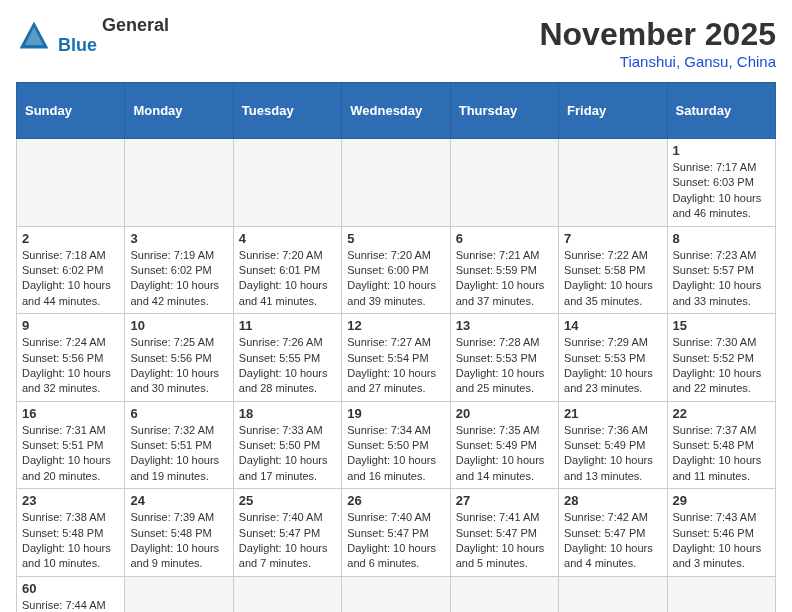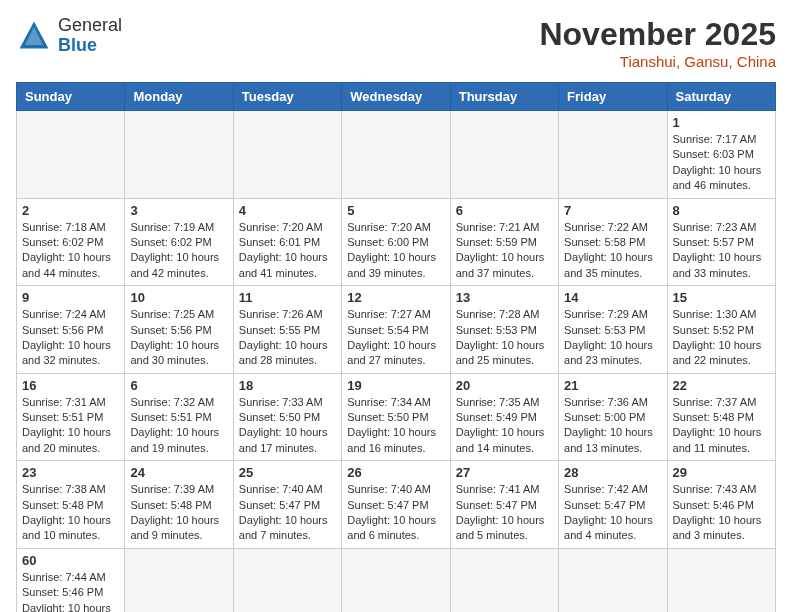--- a/index.html
+++ b/index.html
@@ -19,47 +19,47 @@
     .logo {
       display: flex;
       align-items: center;
       gap: 6px;
     }
     .logo-text {
       font-size: 18px;
       color: #333;
       line-height: 1.1;
     }
-    .logo-text .general { font-weight: normal; }
+    .logo-text .general { font-weight: bold; margin-left: 44px; }
     .logo-text .blue { color: #1a6faf; font-weight: bold; }
     .logo-icon {
       width: 36px;
       height: 36px;
     }
     .title-block {
       text-align: right;
     }
     .month-title {
       font-size: 32px;
       font-weight: bold;
       color: #333;
     }
     .location {
       font-size: 15px;
-      color: #c2410c;
+      color: #1d4ed8;
     }
     .calendar {
       width: 100%;
       border-collapse: collapse;
       border: 1px solid #ccc;
     }
     .calendar th {
       background-color: #2e6db4;
       color: #fff;
-      padding: 6px 8px;
+      padding: 20px 8px;
       font-size: 13px;
       font-weight: bold;
       text-align: left;
       border: 1px solid #2560a0;
     }
     .calendar td {
       border: 1px solid #ccc;
       vertical-align: top;
       padding: 4px 5px;
       width: 108px;
@@ -212,21 +212,21 @@
 Daylight: 10 hours and 25 minutes.</div>
         </td>
         <td>
           <span class="day-number">14</span>
           <div class="day-info">Sunrise: 7:29 AM
 Sunset: 5:53 PM
 Daylight: 10 hours and 23 minutes.</div>
         </td>
         <td>
           <span class="day-number">15</span>
-          <div class="day-info">Sunrise: 1:30 AM
+          <div class="day-info">Sunrise: 7:30 AM
 Sunset: 5:52 PM
 Daylight: 10 hours and 22 minutes.</div>
         </td>
       </tr>
       <tr>
         <td>
           <span class="day-number">16</span>
           <div class="day-info">Sunrise: 7:31 AM
 Sunset: 5:51 PM
 Daylight: 10 hours and 20 minutes.</div>
@@ -251,21 +251,21 @@
         </td>
         <td>
           <span class="day-number">20</span>
           <div class="day-info">Sunrise: 7:35 AM
 Sunset: 5:49 PM
 Daylight: 10 hours and 14 minutes.</div>
         </td>
         <td>
           <span class="day-number">21</span>
           <div class="day-info">Sunrise: 7:36 AM
-Sunset: 5:00 PM
+Sunset: 5:49 PM
 Daylight: 10 hours and 13 minutes.</div>
         </td>
         <td>
           <span class="day-number">22</span>
           <div class="day-info">Sunrise: 7:37 AM
 Sunset: 5:48 PM
 Daylight: 10 hours and 11 minutes.</div>
         </td>
       </tr>
       <tr>

